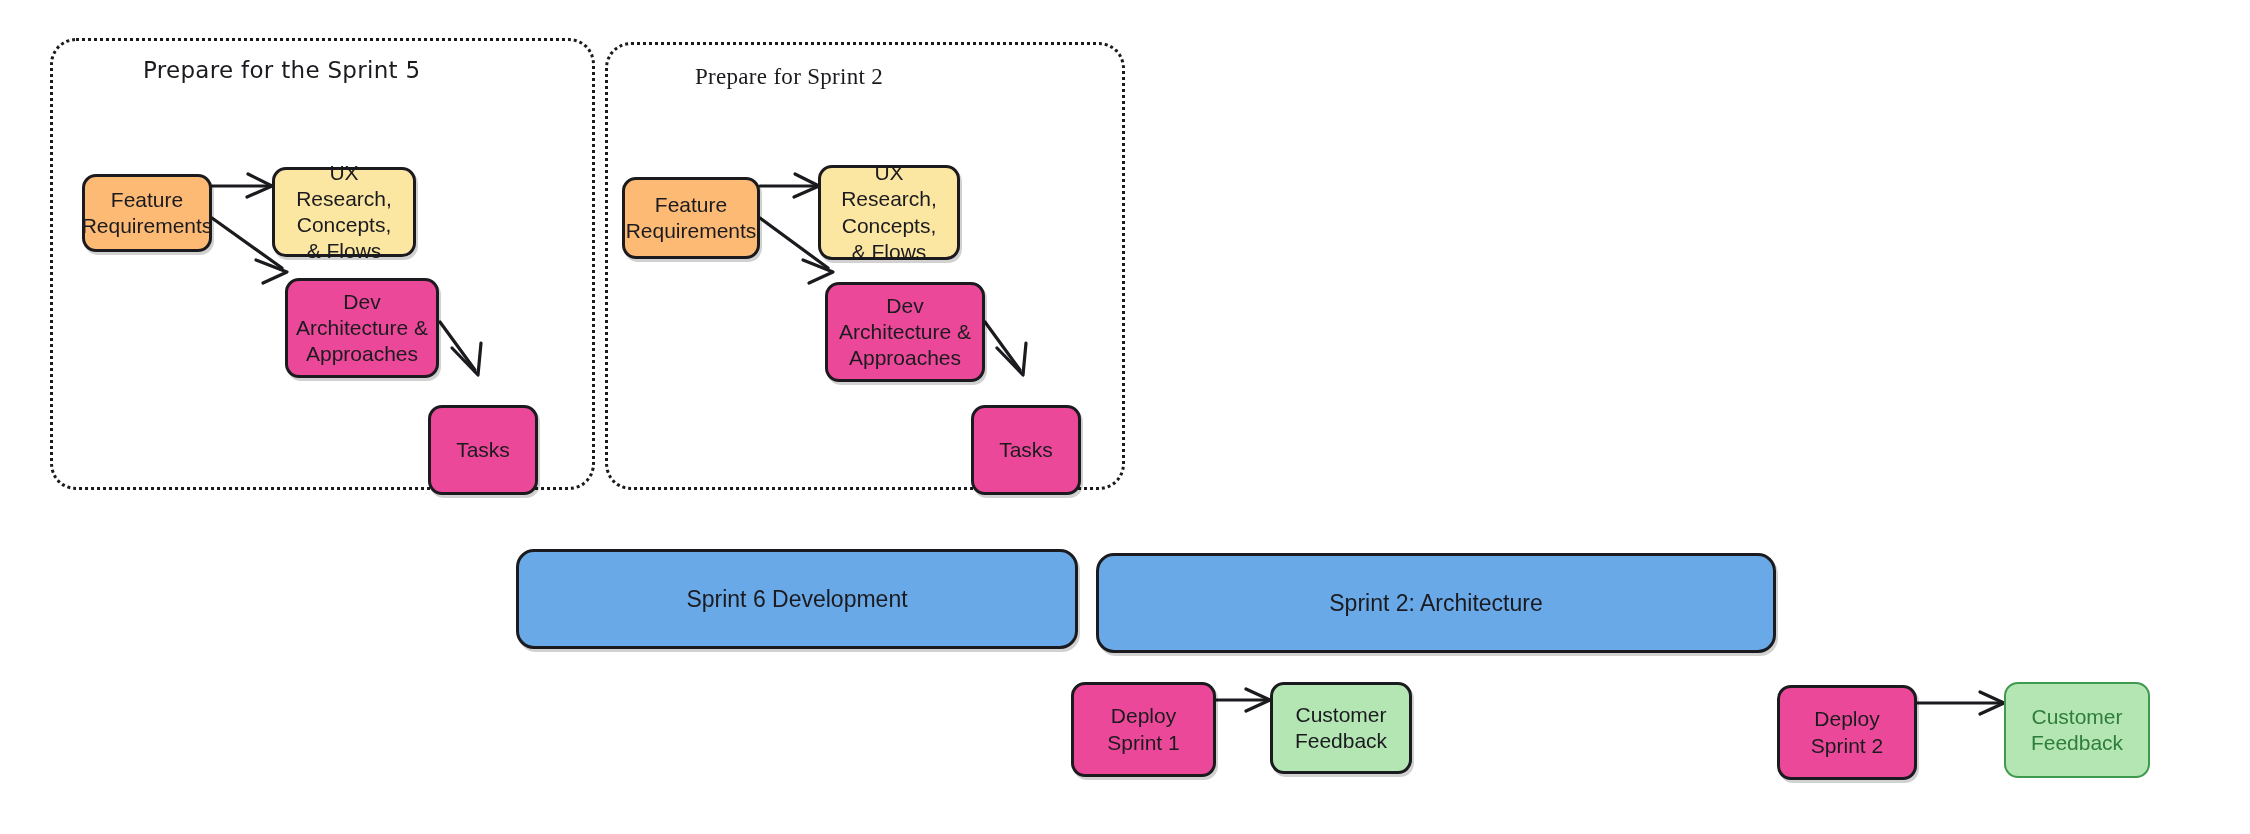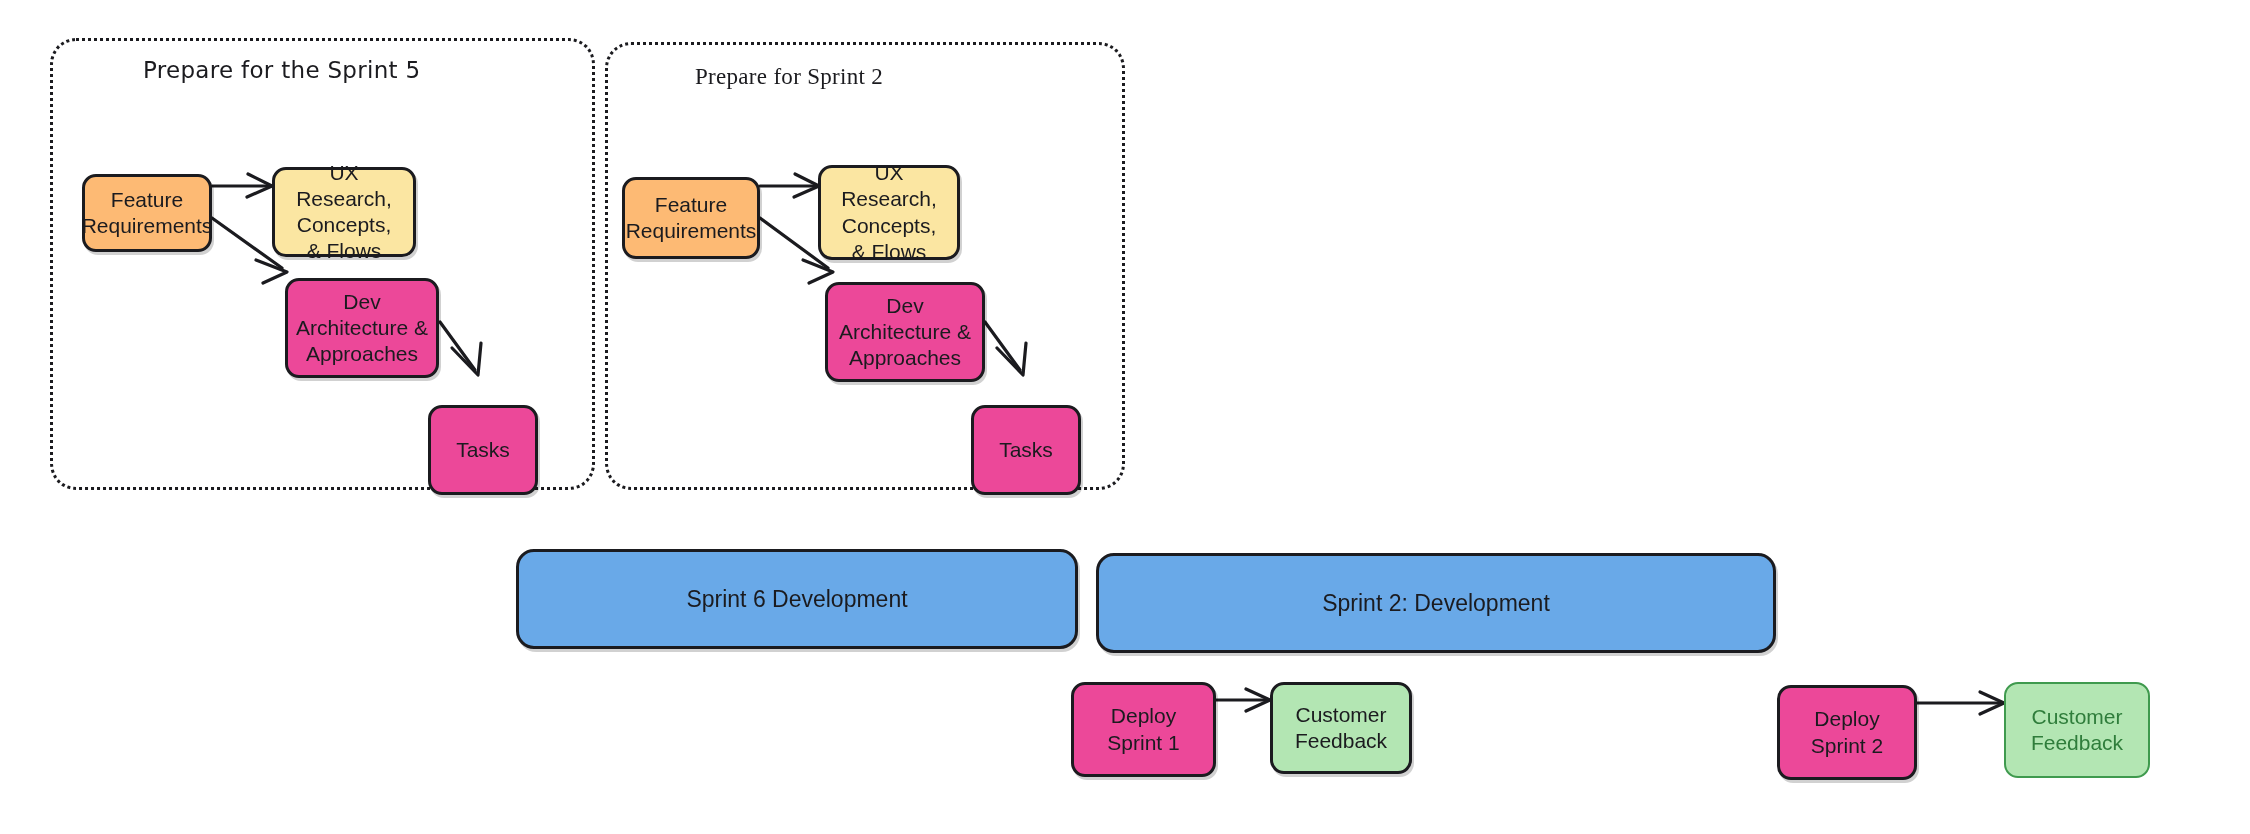--- a/index.html
+++ b/index.html
@@ -141,21 +141,21 @@
 &amp; Flows</div>
 
   <div class="node blue" style="left:825px; top:252px; width:160px; height:100px;">Dev
 Architecture &amp;
 Approaches</div>
 
   <div class="node blue" style="left:971px; top:375px; width:110px; height:90px;">Tasks</div>
 
   <div class="node bar" style="left:516px; top:519px; width:562px; height:100px;">Sprint 6 Development</div>
 
-  <div class="node bar" style="left:1096px; top:523px; width:680px; height:100px;">Sprint 2: Development</div>
+  <div class="node bar" style="left:1096px; top:523px; width:680px; height:100px;">Sprint 2: Architecture</div>
 
   <div class="node blue" style="left:1071px; top:652px; width:145px; height:95px;">Deploy
 Sprint 1</div>
 
   <div class="node green" style="left:1270px; top:652px; width:142px; height:92px;">Customer
 Feedback</div>
 
   <div class="node blue" style="left:1777px; top:655px; width:140px; height:95px;">Deploy
 Sprint 2</div>
 

